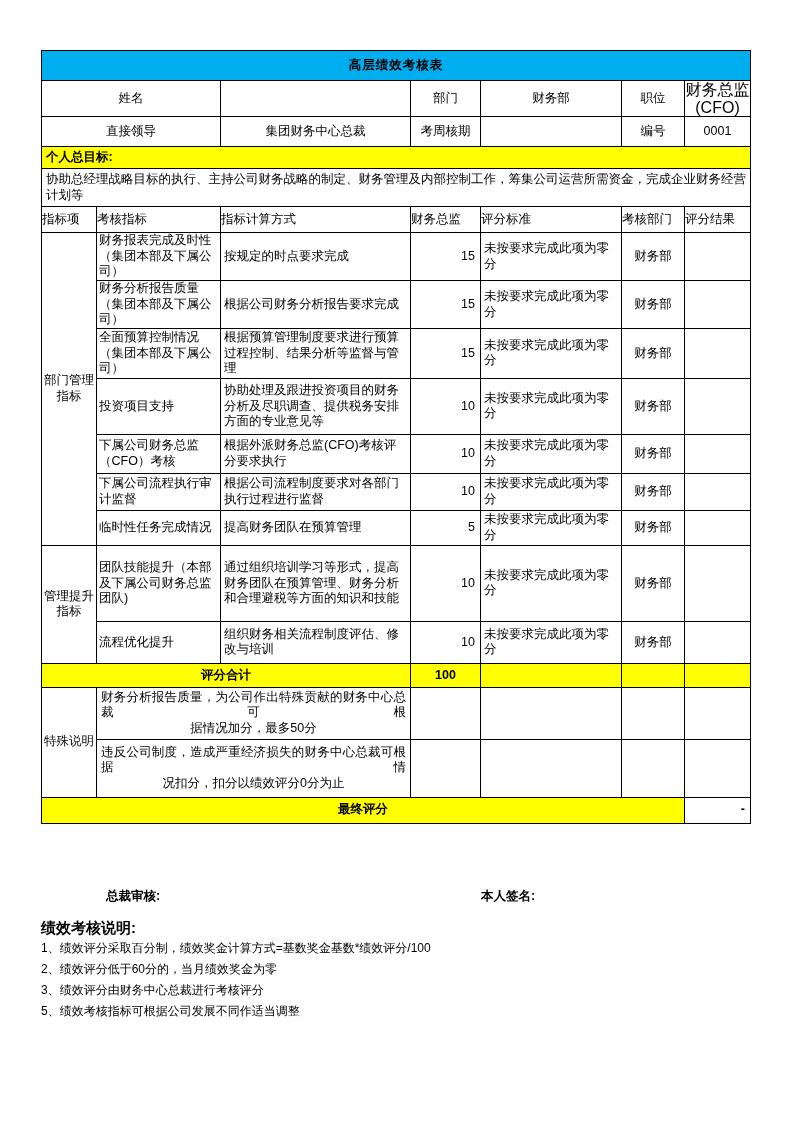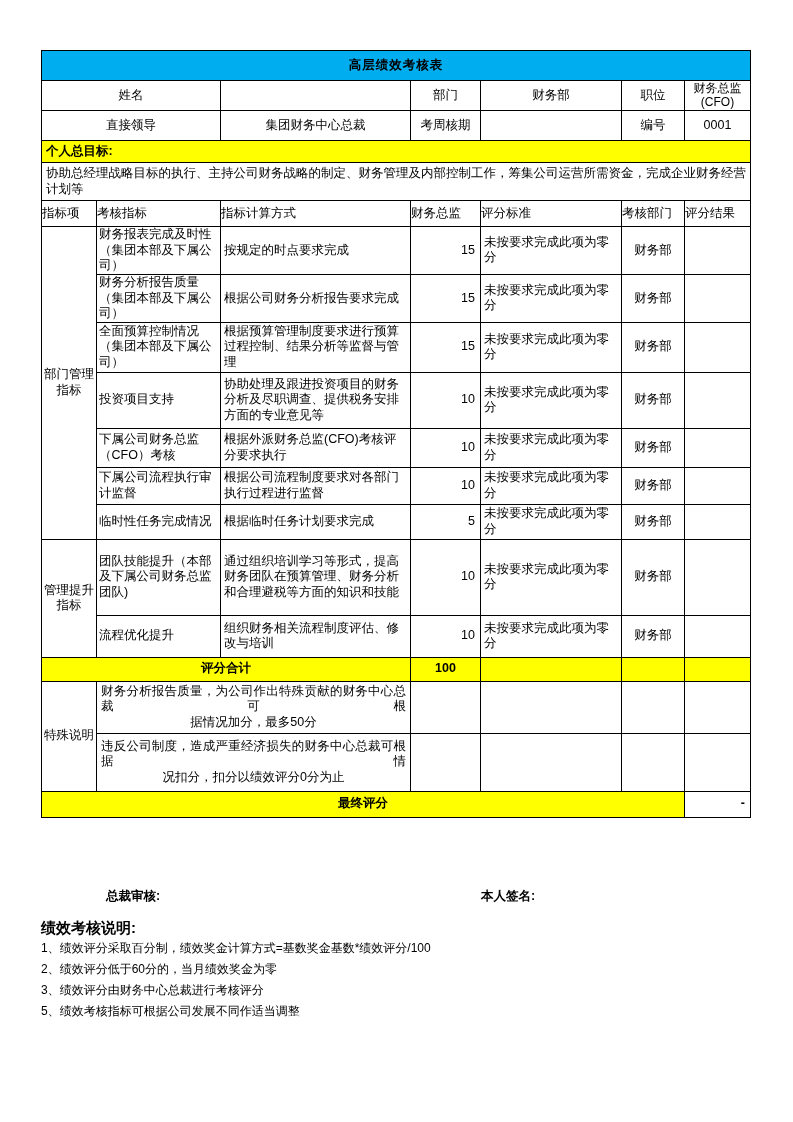--- a/index.html
+++ b/index.html
@@ -37,21 +37,21 @@
     background: #00AEEF;
     text-align: center;
     font-weight: bold;
     font-size: 20px;
     height: 30px;
     letter-spacing: 1px;
   }
 
   
   .info-cell { text-align: center; height: 30px; padding: 0 3px; }
-  .info-cell.tight { font-size: 12px; line-height: 1.1; margin-left: 24px; }
+  .info-cell.tight { font-size: 16px; line-height: 1.1; margin-left: 24px; }
 
   
   .band-yellow {
     background: #FFFF00;
     font-weight: bold;
     font-size: 12.5px;
     height: 22px;
     padding: 0 4px !important;
     text-align: left;
   }
@@ -244,21 +244,21 @@
         <td class="c-calc">根据公司流程制度要求对各部门执行过程进行监督</td>
         <td class="c-base">10</td>
         <td class="c-std">未按要求完成此项为零分</td>
         <td class="c-dept">财务部</td>
         <td class="c-res"></td>
       </tr>
       <tr>
         <td class="c-kpi" style="height:35px">
             <span class="ovf">临时性任务完成情况</span>
           </td>
-        <td class="c-calc">根据临时任务计划要求完成</td>
+        <td class="c-calc">提高财务团队在预算管理</td>
         <td class="c-base">5</td>
         <td class="c-std">未按要求完成此项为零分</td>
         <td class="c-dept">财务部</td>
         <td class="c-res"></td>
       </tr>
 
       <tr>
         <td class="c-group" rowspan="2">管理提升指标</td>
         <td class="c-kpi" style="height:76px">
             <span class="ovf">团队技能提升（本部及下属公司财务总监团队)</span>

